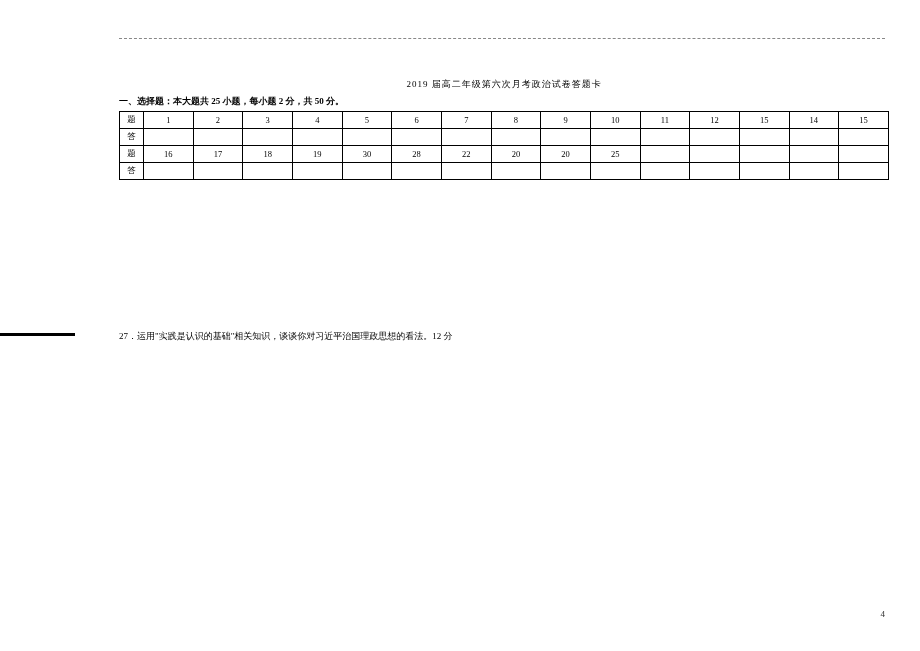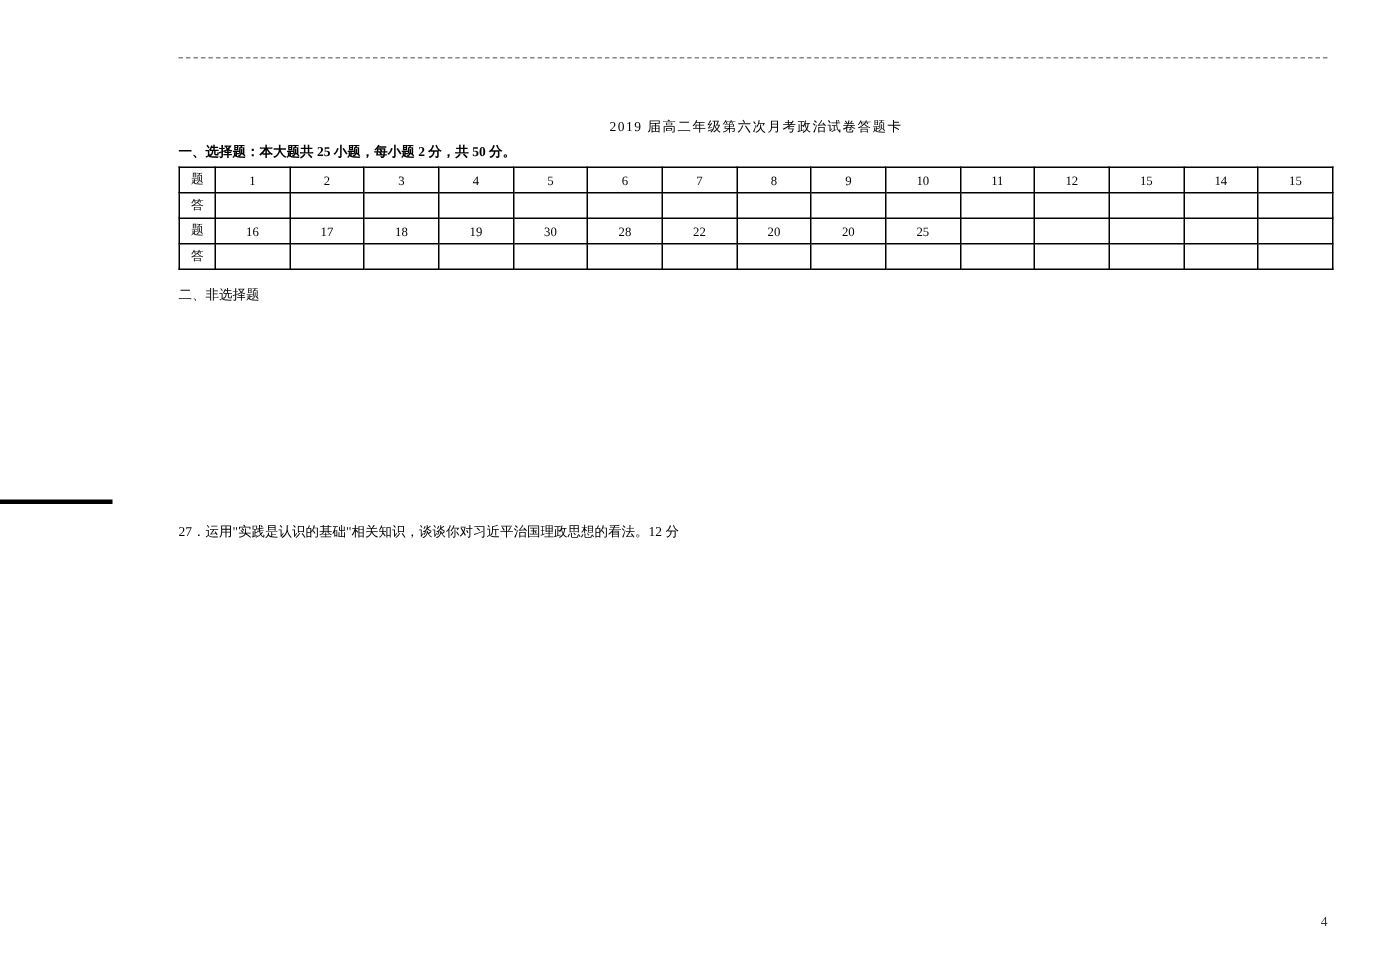--- a/index.html
+++ b/index.html
@@ -166,21 +166,20 @@
           <td></td>
           <td></td>
           <td></td>
           <td></td>
           <td></td>
           <td></td>
         </tr>
       </tbody>
         </table>
     </div>
-    <div class="question-line">二、非选择题</div>
     <div class="spacer-sm"></div>
     <div class="question-line">27．运用"实践是认识的基础"相关知识，谈谈你对习近平治国理政思想的看法。12 分</div>
   </div>
 
 
 </div>
 
 <div class="footer-num">4</div>
 
 </body></html>

